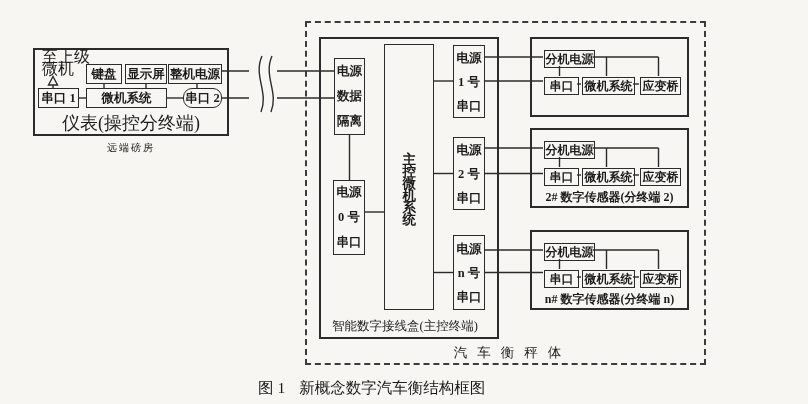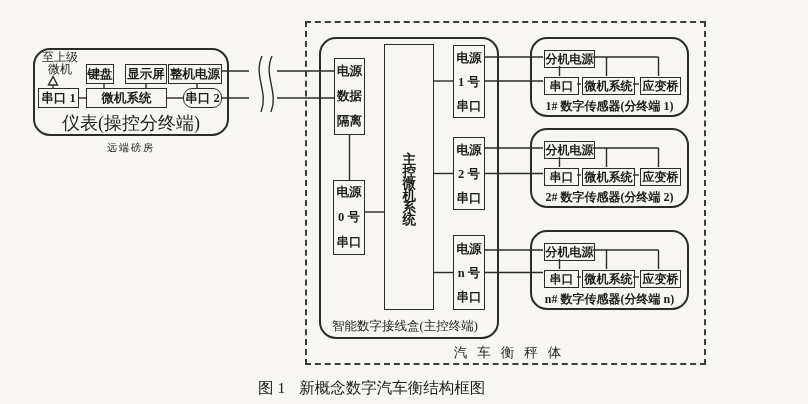--- a/index.html
+++ b/index.html
@@ -12,36 +12,36 @@
     position:relative; width:808px; height:404px;
     background:#f7f6f2; color:#262626; overflow:hidden;
   }
   svg.wires { position:absolute; left:0; top:0; width:808px; height:404px; }
   .box {
     position:absolute; border:1.5px solid #2b2b2b;
     display:flex; align-items:center; justify-content:center;
     text-align:center; font-size:12.5px; line-height:1; color:#1c1c1c;
     background:transparent; white-space:nowrap;font-weight:bold;
   }
-  .thick { border-width:2px;border-radius:17px; }
+  .thick { border-width:2px; }
   .vtext { flex-direction:column; }
   .vtext span { display:block; line-height:24px; font-size:12.5px; }
   .iso span { line-height:25px; }
   .lbl {
     position:absolute; font-size:12.5px; color:#1c1c1c;
     text-align:center; white-space:nowrap; line-height:1.2;
   }
   .dashed {
     position:absolute; border:2px dashed #3c3c3c; background:transparent;
   }
   .upright {
     writing-mode: vertical-lr; text-orientation: upright;
     letter-spacing:12px; font-size:13.5px;
   }
-  .twoline { line-height:12px; font-size:12px; text-align:center; white-space:nowrap; }
+  .twoline { line-height:12px; font-size:16px; text-align:left; white-space:nowrap; }
   .sensor-label { width:100%; text-align:center; top:60px; left:0; font-size:12px; }
   .caption { position:absolute; display:flex; gap:14px; font-size:15.5px; color:#1b1b1b; }
 </style>
 </head>
 <body>
 
 <div id="stage">
 
   <svg class="wires" viewBox="0 0 808 404" stroke="#2b2b2b" stroke-width="1.4" fill="none">
 
@@ -111,21 +111,21 @@
     </g>
   </svg>
 
   <div class="box thick" style="left:33px; top:48px; width:196px; height:88px;"></div>
 
   <div class="lbl twoline" style="left:42px; top:51px;">
     <span>至上级</span><br>
     <span>微机</span>
   </div>
 
-  <div class="box" style="left:86px;  top:64px; width:28px; height:20px;">
+  <div class="box" style="left:86px;  top:64px; width:36px; height:20px;">
     <span>键盘</span>
     </div>
   <div class="box" style="left:125px; top:64px; width:42px; height:20px;">
     <span>显示屏</span>
     </div>
   <div class="box" style="left:168px; top:64px; width:54px; height:20px;">
     <span>整机电源</span>
     </div>
   <div class="box" style="left:38px;  top:88px; width:41px; height:20px;">
     <span>串口 1</span>
@@ -184,21 +184,20 @@
       </div>
     <div class="box" style="left:12px;  top:38px; width:35px; height:18px; font-size:12px;">
       <span>串口</span>
       </div>
     <div class="box" style="left:50px;  top:38px; width:53px; height:18px; font-size:12px;">
       <span>微机系统</span>
       </div>
     <div class="box" style="left:108px; top:38px; width:41px; height:18px; font-size:12px;">
       <span>应变桥</span>
       </div>
-    <div class="lbl sensor-label">1# 数字传感器(分终端 1)</div>
   </div>
 
   <div class="box thick" style="left:530px; top:128px; width:159px; height:80px;">
     <div class="box" style="left:12px;  top:11px; width:51px; height:18px; font-size:12px;">
       <span>分机电源</span>
       </div>
     <div class="box" style="left:12px;  top:38px; width:35px; height:18px; font-size:12px;">
       <span>串口</span>
       </div>
     <div class="box" style="left:50px;  top:38px; width:53px; height:18px; font-size:12px;">

